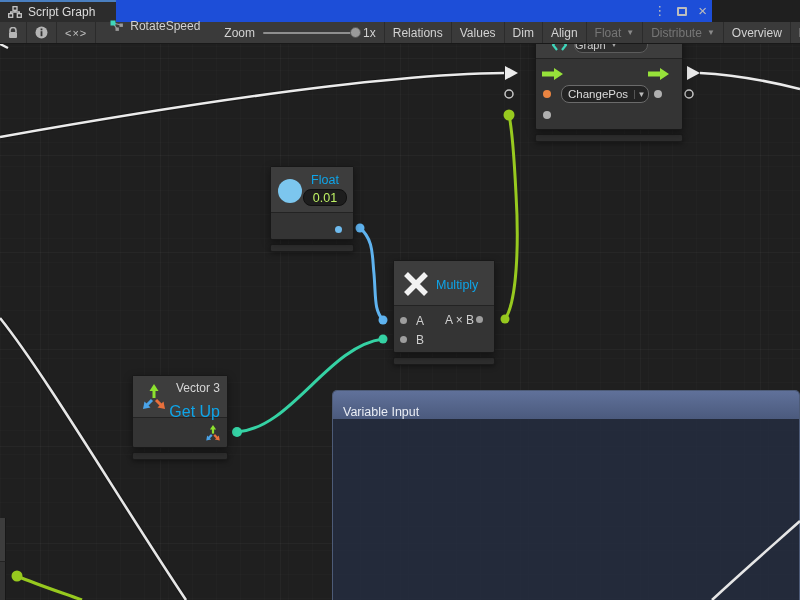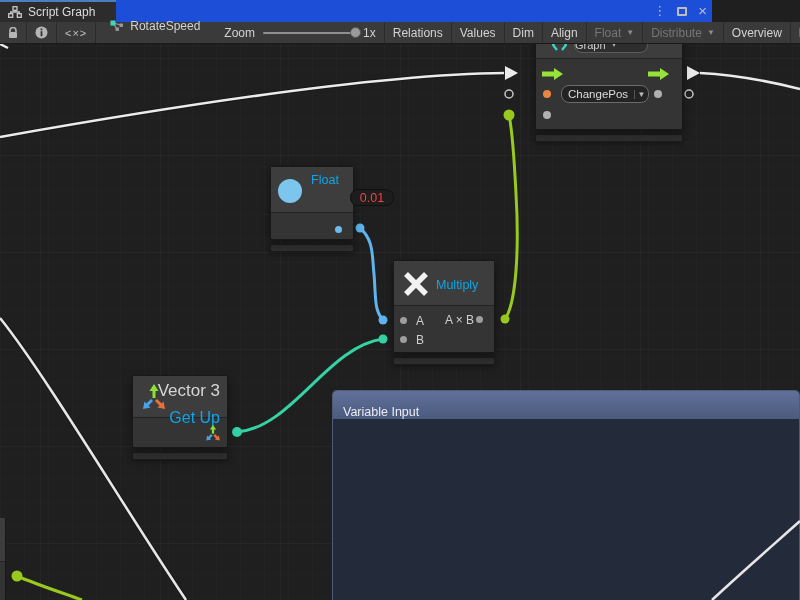--- a/index.html
+++ b/index.html
@@ -59,21 +59,21 @@
   .node-footer { height:8px; background:#2e2e2e; border:1px solid #1b1b1b; border-radius:2px; margin-top:4px;
     box-shadow:0 2px 5px rgba(0,0,0,0.35); }
   .port { position:absolute; border-radius:50%; }
   .plabel { position:absolute; color:#cfcfcf; font-size:12px; line-height:12px; }
   .title { color:#0ea5e9; font-size:12.5px; }
 
   
   .float-circle { position:absolute; left:7px; top:12px; width:24px; height:24px; border-radius:50%; background:#7cc6ee; }
   .float-col { position:absolute; right:6px; top:6px; width:44px; text-align:center; }
   .float-value { margin-top:2px; width:44px; height:17px; background:#1d1d1d; border:1px solid #101010;
-    border-radius:8px; color:#ef4444; font-size:12.5px; text-align:center; line-height:16px;margin-left:47px; }
+    border-radius:8px; color:#bef264; font-size:12.5px; text-align:center; line-height:16px; }
 
   
   .dropdown { position:absolute; display:flex; align-items:center; background:#232323; border:1px solid #6b6b6b;
     border-radius:8px; height:18px; }
   .dropdown .dtext { flex:1; color:#dcdcdc; font-size:11.5px; padding:0 6px; white-space:nowrap; }
   .dropdown .darrow { width:16px; text-align:center; color:#bbb; font-size:8px; border-left:1px solid #555; }
 
   .pill { position:absolute; display:flex; align-items:center; justify-content:flex-start; gap:5px;
     background:#2e2e2e; border:1px solid #5c5c5c; border-radius:8px; color:#cfcfcf; font-size:11px; }
 </style>
@@ -258,21 +258,21 @@
       <div class="node-header" style="height:42px;"></div>
       <svg width="26" height="26" viewBox="0 0 26 26" style="position:absolute; left:8px; top:8px;">
         <path d="M13,14 V5" stroke="#8ce22e" stroke-width="3"></path>
           <polygon points="13,0 17.5,7 8.5,7" fill="#8ce22e"></polygon>
         <path d="M11,16 L6,21" stroke="#4aa3e8" stroke-width="3"></path>
           <polygon points="2,25 3.5,17.5 9.5,23.5" fill="#4aa3e8"></polygon>
         <path d="M15,16 L20,21" stroke="#e8703c" stroke-width="3"></path>
           <polygon points="24,25 16.5,23.5 22.5,17.5" fill="#e8703c"></polygon>
       </svg>
       <div style="position:absolute; right:7px; top:5px; text-align:right;">
-        <div class="title" style="font-size:17px; color:#d6d6d6;">Vector 3</div>
+        <div class="title" style="font-size:12px; color:#d6d6d6;">Vector 3</div>
         <div class="title" style="font-size:16px; margin-top:8px;">Get Up</div>
       </div>
       <svg width="16" height="16" viewBox="0 0 26 26" style="position:absolute; left:72px; top:49px;">
         <path d="M13,14 V5" stroke="#8ce22e" stroke-width="3.6"></path>
           <polygon points="13,0 18,7.5 8,7.5" fill="#8ce22e"></polygon>
         <path d="M11,16 L6,21" stroke="#4aa3e8" stroke-width="3.6"></path>
           <polygon points="2,25 3.5,17 10,23.5" fill="#4aa3e8"></polygon>
         <path d="M15,16 L20,21" stroke="#e8703c" stroke-width="3.6"></path>
           <polygon points="24,25 16,23.5 22.5,17" fill="#e8703c"></polygon>
       </svg>

